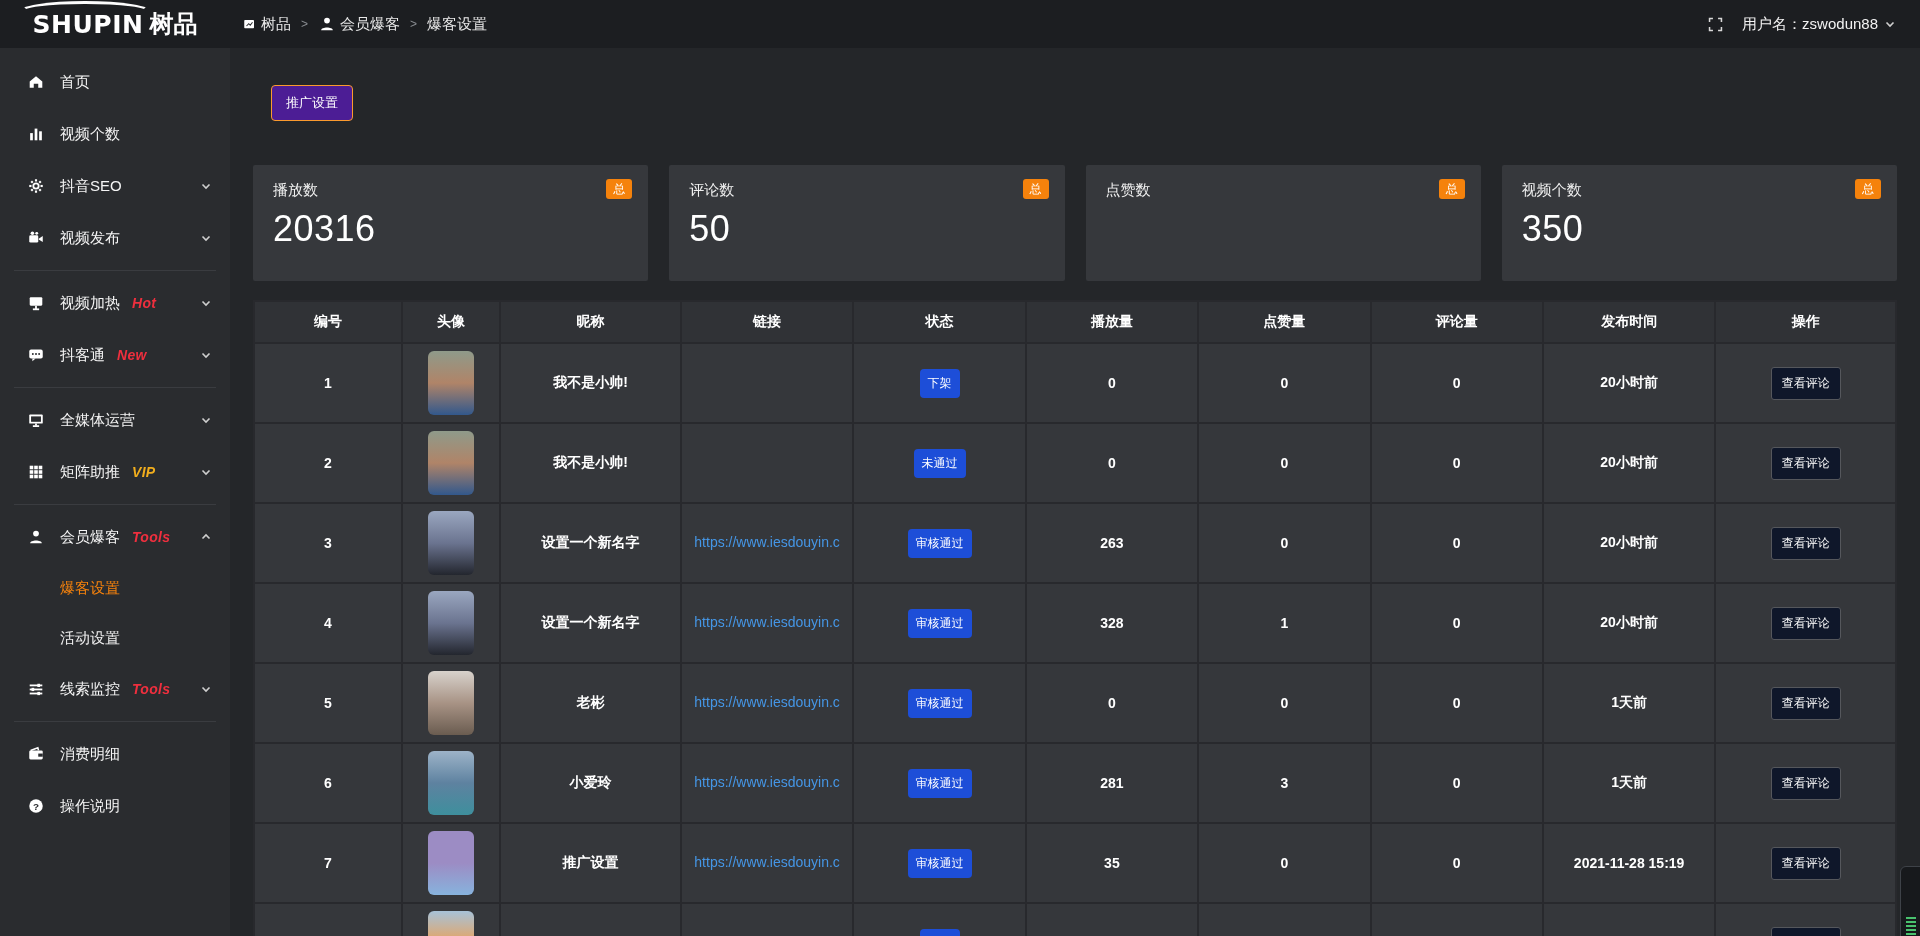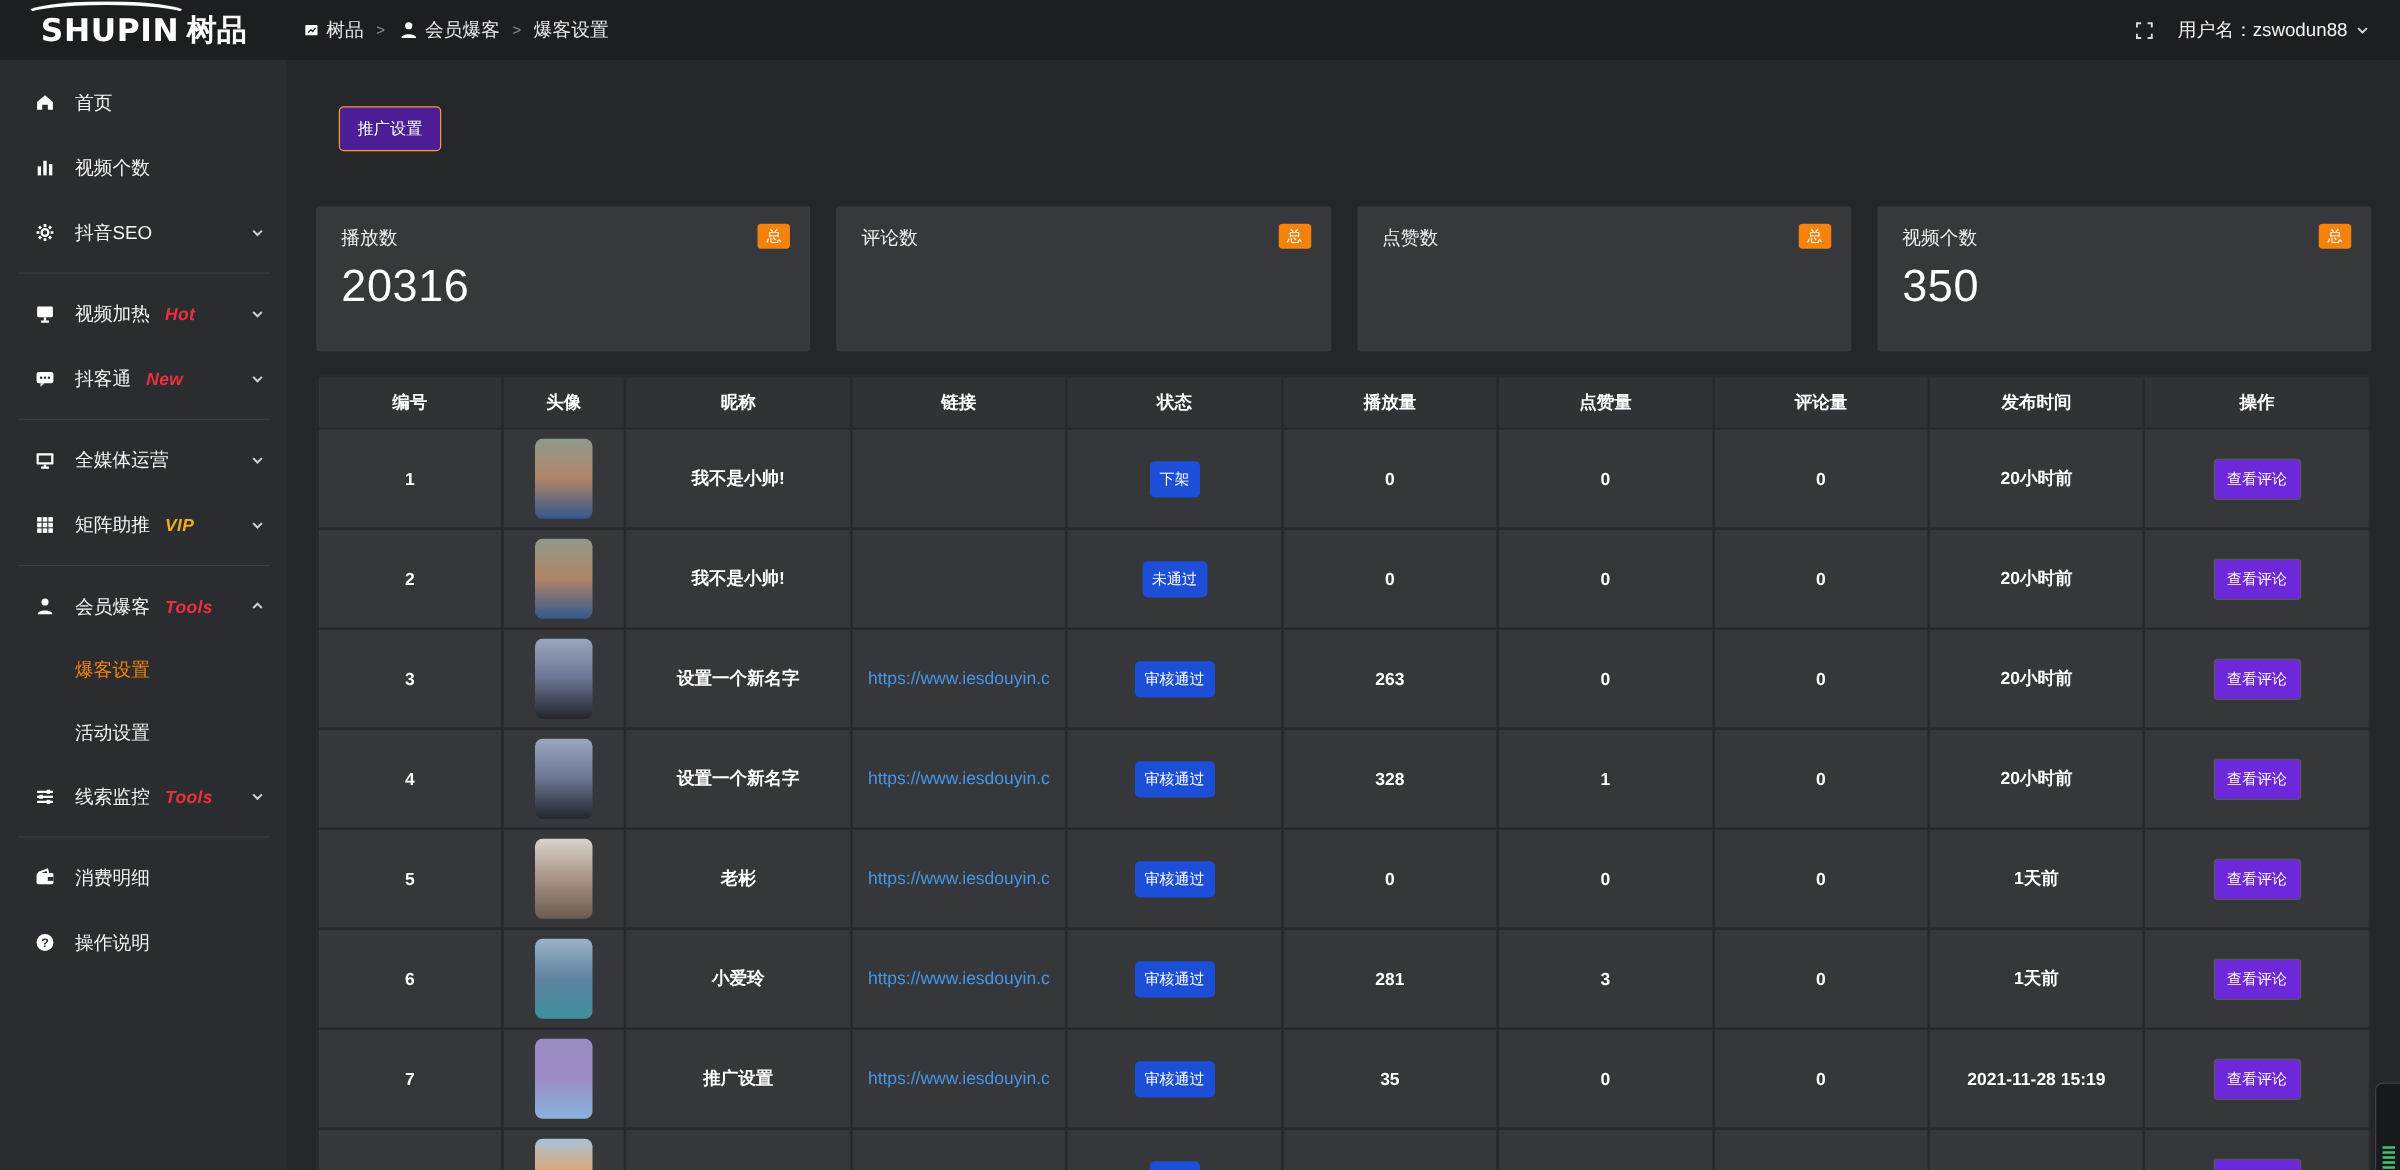--- a/index.html
+++ b/index.html
@@ -41,21 +41,21 @@
   .card-badge{position:absolute;top:14px;right:16px;background:#f5820c;color:#fff;font-size:12px;padding:4px 7px;border-radius:3px;line-height:1;}
   .card-value{font-size:36px;font-weight:500;color:#fff;margin-top:8px;letter-spacing:.5px;}
 
   .table-viewport{position:absolute;left:23px;top:252px;width:1644px;height:684px;overflow:hidden;}
   table{width:100%;border-collapse:collapse;background:#35373b;font-size:14px;}
   th{background:#303236;font-weight:700;color:#fff;height:38px;border:2px solid #28292d;}
   td{border:2px solid #28292d;text-align:center;height:62px;color:#fff;font-weight:600;}
   .avatar{width:46px;height:64px;border-radius:6px;margin:6px auto;}
   .link-a{color:#4596e6;text-decoration:none;font-weight:400;font-size:14px;display:inline-block;max-width:158px;overflow:hidden;white-space:nowrap;cursor:pointer;}
   .status-badge{display:inline-block;background:#1d4ed8;color:#fff;font-size:12px;font-weight:400;padding:6px 8px;border-radius:4px;white-space:nowrap;}
-  .action-btn{background:#6d28d9;border:1px solid #55575c;color:#fff;font-size:12px;padding:7px 10px;border-radius:3px;cursor:pointer;font-family:inherit;}
+  .action-btn{background:#0f172a;border:1px solid #55575c;color:#fff;font-size:12px;padding:7px 10px;border-radius:3px;cursor:pointer;font-family:inherit;}
 
   .floating-widget{position:absolute;right:-26px;bottom:-8px;width:44px;height:76px;background:#17191c;border:1px solid #3e4248;border-radius:6px;z-index:9;cursor:pointer;}
   .floating-widget .bars{position:absolute;left:5px;bottom:8px;display:flex;flex-direction:column;gap:2px;}
   .floating-widget .bars i{display:block;width:10px;height:2px;background:#49c26e;}
   svg{display:block;}
 </style>
 </head>
 <body>
 
 <div class="app">
@@ -149,20 +149,36 @@
               </g>
             </svg>
           </span>
           <span class="lbl">抖音SEO</span>
           <span class="nav-chev">
             <svg width="12" height="12" viewBox="0 0 12 12" fill="none" stroke="#cfcfcf" stroke-width="1.6">
               <path d="M2.5 4.5 L6 8 L9.5 4.5"></path>
             </svg>
           </span>
         </div>
+        <div class="nav-item">
+          <span class="icn">
+            <svg width="18" height="18" viewBox="0 0 20 20" fill="none" stroke="#fff" stroke-width="1.6">
+              <rect x="2.5" y="7" width="10" height="8" rx="1.5" fill="#fff" stroke="none"></rect>
+              <path d="M13 10.8 L17.5 7.8 V14.5 L13 11.8 Z" fill="#fff" stroke="none"></path>
+              <circle cx="6" cy="4.8" r="2" fill="#fff" stroke="none"></circle>
+              <circle cx="10.8" cy="4.8" r="1.6" fill="#fff" stroke="none"></circle>
+            </svg>
+          </span>
+          <span class="lbl">视频发布</span>
+          <span class="nav-chev">
+            <svg width="12" height="12" viewBox="0 0 12 12" fill="none" stroke="#cfcfcf" stroke-width="1.6">
+              <path d="M2.5 4.5 L6 8 L9.5 4.5"></path>
+            </svg>
+          </span>
+        </div>
         <div class="nav-divider"></div>
         <div class="nav-item">
           <span class="icn">
             <svg width="18" height="18" viewBox="0 0 20 20" fill="none" stroke="#fff" stroke-width="1.6">
               <rect x="3" y="3.5" width="14" height="9.5" rx="1.2" fill="#fff" stroke="none"></rect>
               <path d="M10 13 V17" stroke="#fff" stroke-width="2"></path>
               <path d="M6.5 17 H13.5" stroke="#fff" stroke-width="2"></path>
             </svg>
           </span>
           <span class="lbl">视频加热</span>
@@ -302,20 +318,21 @@
     <button class="promo-btn">推广设置</button>
     <div class="cards" id="cards">
         <div class="card">
           <div class="card-label">播放数</div>
     <span class="card-badge">总</span>
     <div class="card-value">20316</div>
         </div>
         <div class="card">
           <div class="card-label">评论数</div>
     <span class="card-badge">总</span>
+    <div class="card-value">50</div>
         </div>
         <div class="card">
           <div class="card-label">点赞数</div>
     <span class="card-badge">总</span>
         </div>
         <div class="card">
           <div class="card-label">视频个数</div>
     <span class="card-badge">总</span>
     <div class="card-value">350</div>
         </div>

